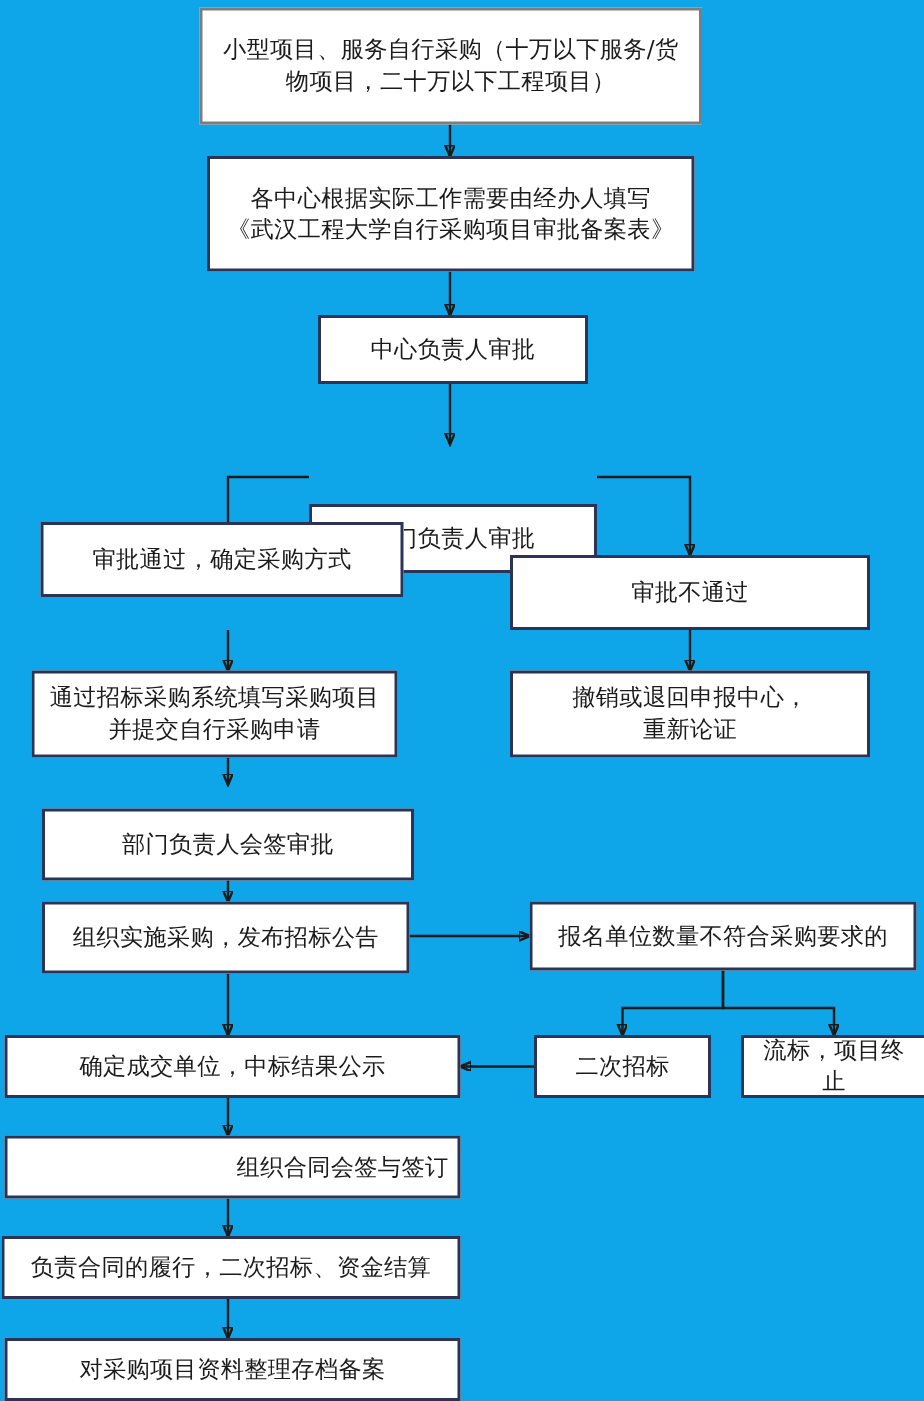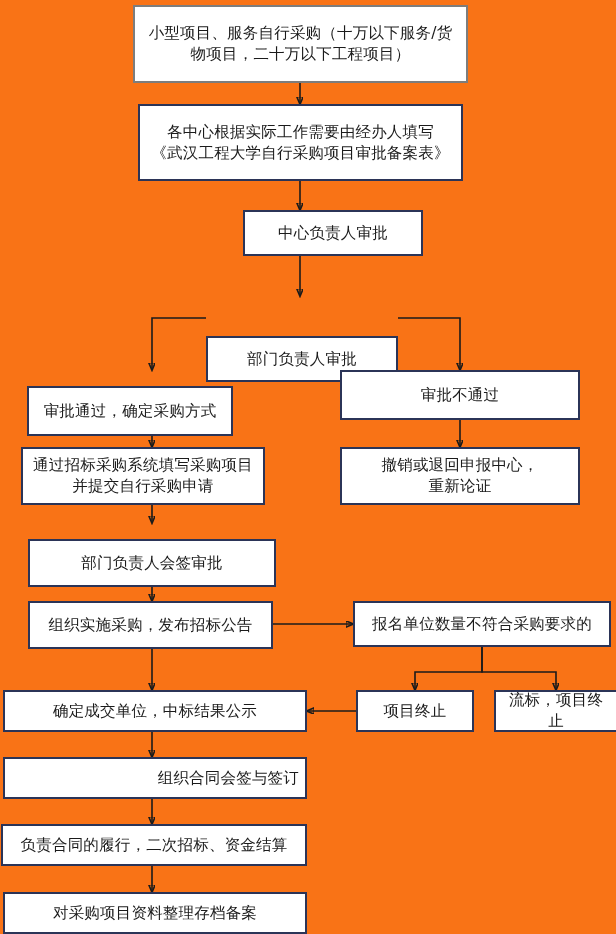--- a/index.html
+++ b/index.html
@@ -8,21 +8,21 @@
     padding: 0;
     background: #ffffff;
   }
   body {
     font-family: "DejaVu Sans", "Liberation Sans", sans-serif;
   }
   #canvas {
     position: relative;
     width: 616px;
     height: 934px;
-    background: #f97316;
+    background: #0ea5e9;
     overflow: hidden;
   }
   .node {
     position: absolute;
     box-sizing: border-box;
     border: 2px solid #2b3457;
     background: #ffffff;
     display: flex;
     align-items: center;
     justify-content: center;
@@ -88,27 +88,27 @@
   </svg>
   <div id="node-layer">
       <div class="node gray-border" style="left: 133px; top: 5px; width: 335px; height: 78px;">
         <span class="label">小型项目、服务自行采购（十万以下服务/货
 物项目，二十万以下工程项目）</span>
       </div>
       <div class="node" style="left: 138px; top: 104px; width: 325px; height: 77px;">
         <span class="label">各中心根据实际工作需要由经办人填写
 《武汉工程大学自行采购项目审批备案表》</span>
       </div>
-      <div class="node" style="left: 212px; top: 210px; width: 180px; height: 46px; margin-left: 31px;">
+      <div class="node" style="left: 212px; top: 210px; width: 180px; height: 46px;">
         <span class="label">中心负责人审批</span>
       </div>
       <div class="node" style="left: 206px; top: 296px; width: 192px; height: 46px; margin-top: 40px;">
         <span class="label">部门负责人审批</span>
       </div>
-      <div class="node" style="left: 27px; top: 386px; width: 206px; height: 50px;">
+      <div class="node" style="left: 27px; top: 348px; width: 242px; height: 50px;">
         <span class="label">审批通过，确定采购方式</span>
       </div>
       <div class="node" style="left: 340px; top: 370px; width: 240px; height: 50px; text-align: right;">
         <span class="label">审批不通过</span>
       </div>
       <div class="node" style="left: 21px; top: 447px; width: 244px; height: 58px;">
         <span class="label">通过招标采购系统填写采购项目
 并提交自行采购申请</span>
       </div>
       <div class="node" style="left: 340px; top: 447px; width: 240px; height: 58px;">
@@ -118,21 +118,21 @@
       <div class="node" style="left: 28px; top: 523px; width: 248px; height: 48px; margin-top: 16px;">
         <span class="label">部门负责人会签审批</span>
       </div>
       <div class="node" style="left: 28px; top: 601px; width: 245px; height: 48px;">
         <span class="label">组织实施采购，发布招标公告</span>
       </div>
       <div class="node" style="left: 353px; top: 601px; width: 258px; height: 46px;">
         <span class="label">报名单位数量不符合采购要求的</span>
       </div>
       <div class="node" style="left: 356px; top: 690px; width: 118px; height: 42px;">
-        <span class="label">项目终止</span>
+        <span class="label">二次招标</span>
       </div>
       <div class="node" style="left: 494px; top: 690px; width: 124px; height: 42px;">
         <span class="label">流标，项目终止</span>
       </div>
       <div class="node" style="left: 3px; top: 690px; width: 304px; height: 42px;">
         <span class="label">确定成交单位，中标结果公示</span>
       </div>
       <div class="node" style="left: 3px; top: 757px; width: 304px; height: 42px; justify-content: flex-end;">
         <span class="label">组织合同会签与签订</span>
       </div>

